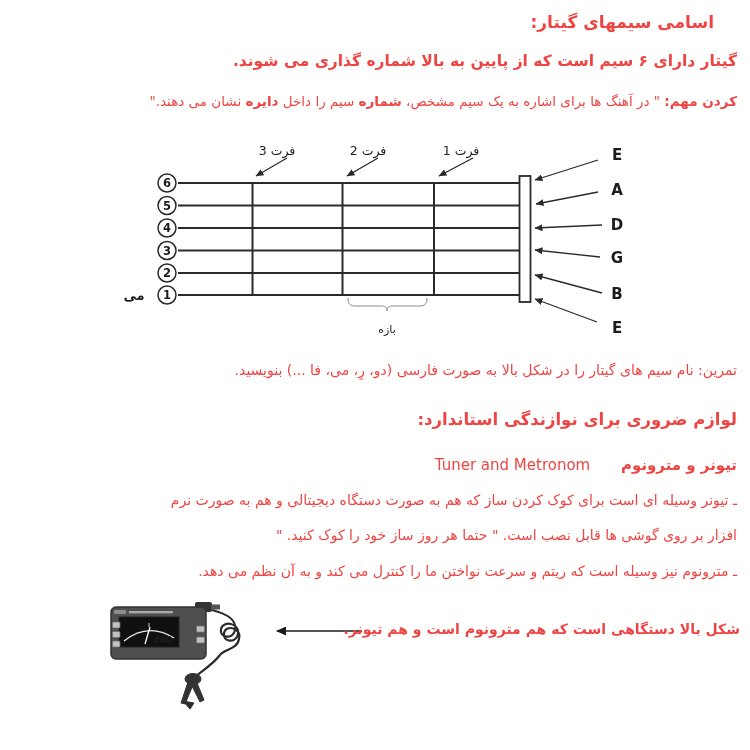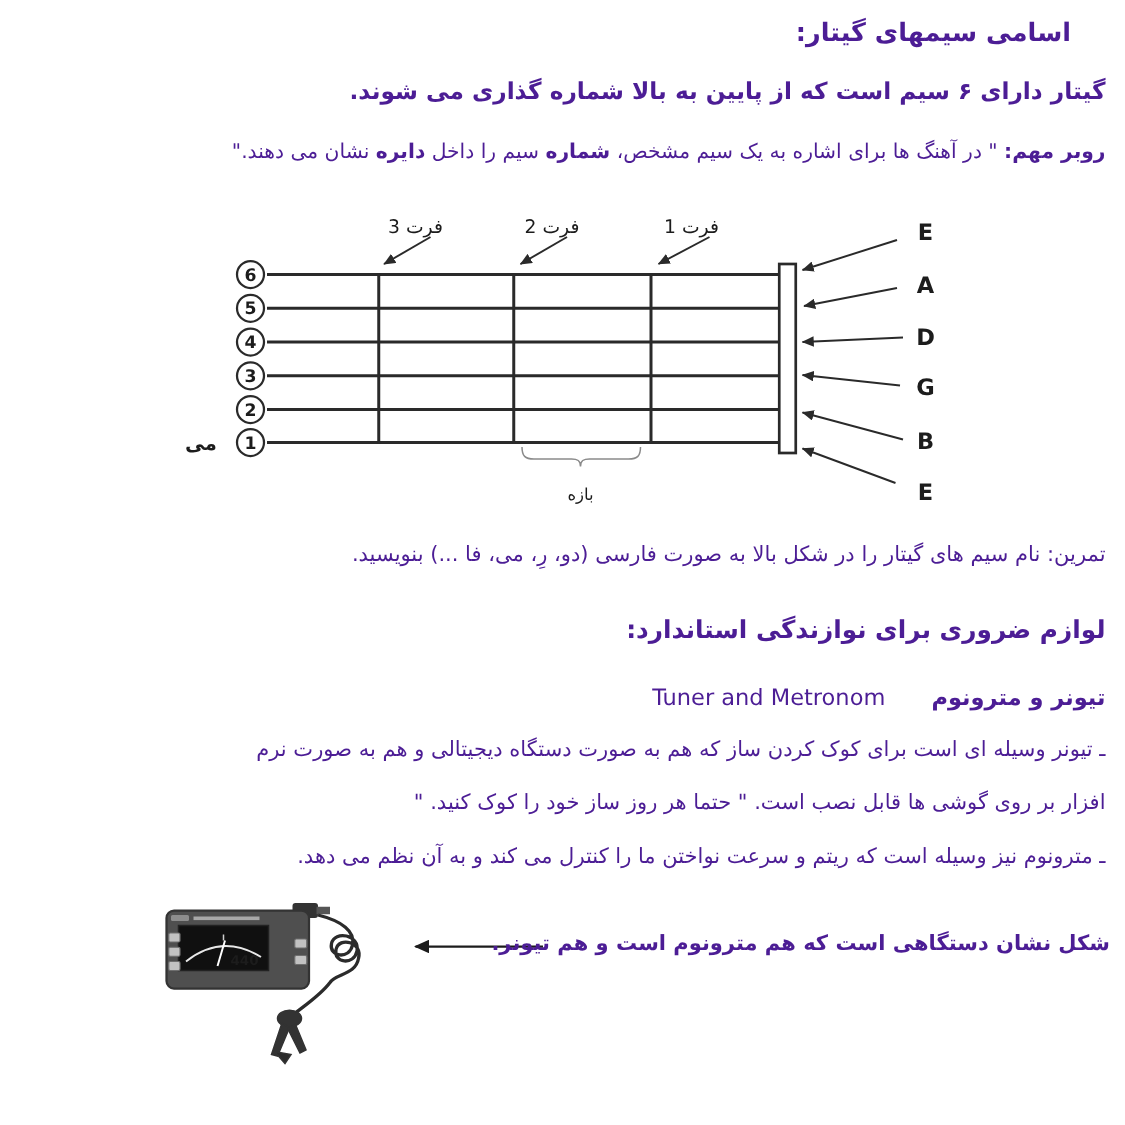--- a/index.html
+++ b/index.html
@@ -1,18 +1,18 @@
 <!DOCTYPE html>
 <html lang="fa"><head>
 <meta charset="utf-8">
 <style>
   html,body{margin:0;padding:0;background:#ffffff;}
   .page{
     position:relative;width:750px;height:750px;background:#ffffff;overflow:hidden;
-    font-family:"DejaVu Sans", sans-serif;color:#4c1d95;
+    font-family:"DejaVu Sans", sans-serif;color:#ef4444;
   }
   .abs{position:absolute;}
   .rtl{direction:rtl;unicode-bidi:isolate;text-align:right;}
   .b{font-weight:bold;}
   .title{top:12px;right:36px;font-size:17px;font-weight:bold;}
   .intro{top:52px;right:13px;font-size:15.5px;font-weight:bold;}
   .note{top:93px;right:13px;left:90px;font-size:13.5px;}
   .diagram-svg{top:138px;left:0;}
   .exercise{top:362px;right:13px;font-size:14px;}
   .heading2{top:410px;right:13px;font-size:16.5px;font-weight:bold;}
@@ -31,21 +31,21 @@
 </style>
 </head>
 <body>
 
 <div class="page">
 
   <div class="abs rtl title">اسامی سیمهای گیتار:</div>
 
   <div class="abs rtl intro">گیتار دارای ۶ سیم است که از پایین به بالا شماره گذاری می شوند.</div>
 
-  <div class="abs rtl note"><span class="b">روبر مهم:</span><span> " در آهنگ ها برای اشاره به یک سیم مشخص، </span><span class="b">شماره</span><span> سیم را داخل </span><span class="b">دایره</span><span> نشان می دهند."</span></div>
+  <div class="abs rtl note"><span class="b">کردن مهم:</span><span> " در آهنگ ها برای اشاره به یک سیم مشخص، </span><span class="b">شماره</span><span> سیم را داخل </span><span class="b">دایره</span><span> نشان می دهند."</span></div>
 
   <svg class="abs diagram-svg" width="750" height="212" viewBox="0 0 750 212">
     <defs>
       <marker id="ah" markerWidth="9" markerHeight="7" refX="7.5" refY="3.5" orient="auto" markerUnits="userSpaceOnUse">
         <path d="M0,0 L8,3.5 L0,7 Z" fill="#2a2a2a"></path>
       </marker>
     </defs>
 
     <g stroke="#2a2a2a" stroke-width="2">
       <line x1="178" y1="45" x2="520" y2="45"></line>
@@ -179,15 +179,15 @@
 
   <svg class="abs fig-arrow" width="100" height="16" viewBox="0 0 100 16">
     <defs>
       <marker id="ah2" markerWidth="11" markerHeight="9" refX="9" refY="4.5" orient="auto" markerUnits="userSpaceOnUse">
         <path d="M0,0 L10,4.5 L0,9 Z" fill="#1c1c1c"></path>
       </marker>
     </defs>
     <line x1="97" y1="8" x2="12" y2="8" stroke="#1c1c1c" stroke-width="1.5" marker-end="url(#ah2)"></line>
   </svg>
 
-  <div class="abs rtl fig-caption">شکل نشان دستگاهی است که هم مترونوم است و هم تیونر.</div>
+  <div class="abs rtl fig-caption">شکل بالا دستگاهی است که هم مترونوم است و هم تیونر.</div>
 
 </div>
 
 </body></html>

